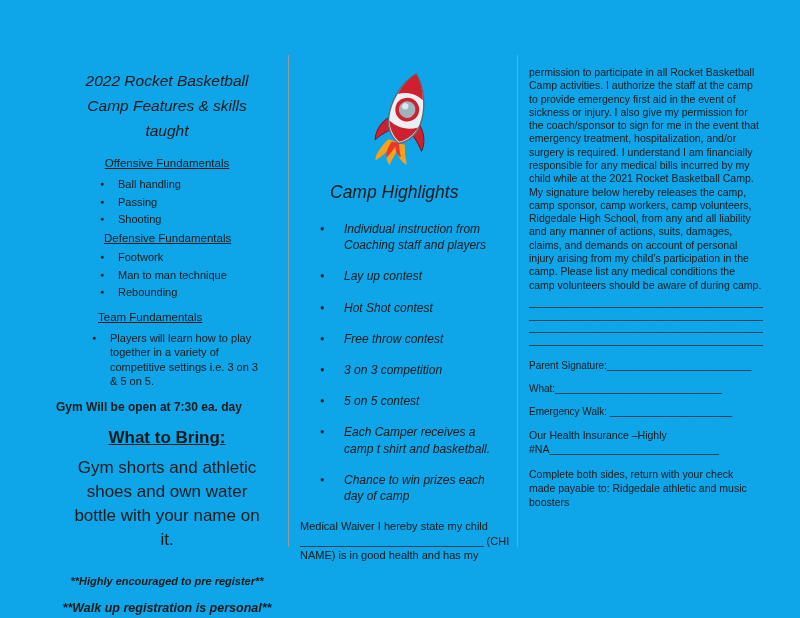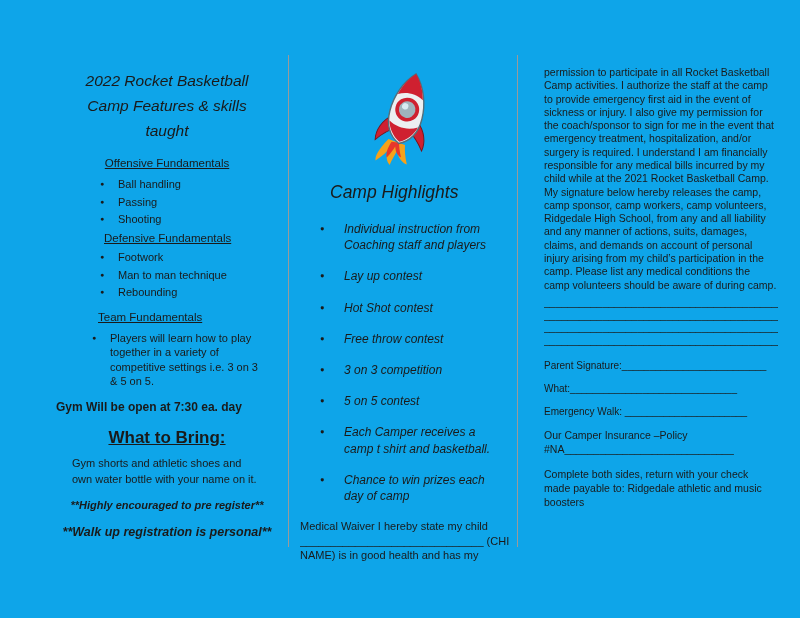--- a/index.html
+++ b/index.html
@@ -13,21 +13,21 @@
   }
   .page { position: absolute; inset: 0; background: #0ea5e9; }
 
   .divider { position: absolute; top: 55px; height: 492px; width: 1px; background: #9a9a9a; }
   #divider-left  { left: 288px; }
   #divider-right { left: 517px; }
 
   .col { position: absolute; top: 60px; }
   #col-left  { left: 56px;  width: 222px; }
   #col-mid   { left: 300px; width: 210px; }
-  #col-right { left: 544px; width: 234px; }
+  #col-right { left: 529px; width: 234px; }
 
   
   .left-title {
     font-style: italic; font-weight: 400;
     font-size: 15.5px; line-height: 1.62;
     text-align: center; width: 180px; margin: 8px auto 14px auto;
   }
   .subhead {
     font-size: 11.5px; text-decoration: underline;
     margin-bottom: 8px;
@@ -37,21 +37,21 @@
   .subhead.indented2 { margin-left: 42px; margin-top: 12px; margin-bottom: 8px; }
 
   .bullets { margin-left: 44px; margin-bottom: 6px; }
   .bullet-row { display: flex; align-items: flex-start; margin-bottom: 3px; font-size: 11px; line-height: 1.3; }
   .bullet-row .dot { width: 18px; font-size: 7px; line-height: 14px; flex: 0 0 18px; }
 
   .team-bullet { margin-left: 36px; width: 170px; }
 
   .gym-note { font-weight: 700; font-size: 12px; margin-top: 12px; margin-bottom: 14px; }
   .bring-head { font-weight: 700; font-size: 17px; text-decoration: underline; text-align: center; margin-bottom: 8px; }
-  .bring-text { font-size: 11px; text-align: left; width: 190px; margin: 0 auto 12px auto; line-height: 1.4; }
+  .bring-text { font-size: 17px; text-align: center; width: 190px; margin: 0 auto 24px auto; line-height: 1.4; }
   .note-italic { font-weight: 700; font-style: italic; font-size: 11px; text-align: center; margin-bottom: 14px; }
   .note-italic.big { font-size: 12.5px; }
 
   
   .rocket-wrap { text-align: center; margin: 10px 0 10px 0; }
   .mid-heading { font-style: italic; font-weight: 400; font-size: 17.5px; margin: 6px 0 18px 30px; }
   .mid-list { margin-left: 20px; }
   .mid-item { display: flex; align-items: flex-start; font-style: italic; font-size: 12px; line-height: 1.35; margin-bottom: 15px; }
   .mid-item .dot { width: 24px; flex: 0 0 24px; font-size: 7.5px; line-height: 16px; font-style: normal; }
   .mid-item .txt { width: 155px; }
@@ -199,20 +199,20 @@
       <div class="blank-line">____________________________________________</div>
       <div class="blank-line">____________________________________________</div>
       <div class="blank-line">__________________________________________</div>
     </div>
 
     <div class="sig-line">Parent Signature:__________________________</div>
     <div class="sig-line tight">What:______________________________</div>
     <div class="sig-line tight">Emergency Walk: ______________________</div>
 
     <div class="insurance-block">
-      <div>Our Camper Insurance –Policy</div>
+      <div>Our Health Insurance –Highly</div>
       <div>#NA_____________________________</div>
     </div>
 
     <div class="closing-note">Complete both sides, return with your check made payable to: Ridgedale athletic and music boosters</div>
   </div>
 
 </div>
 
 </body></html>

